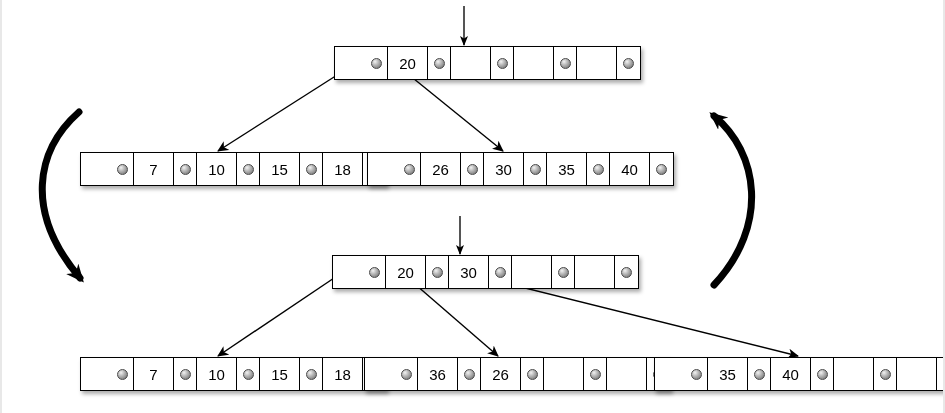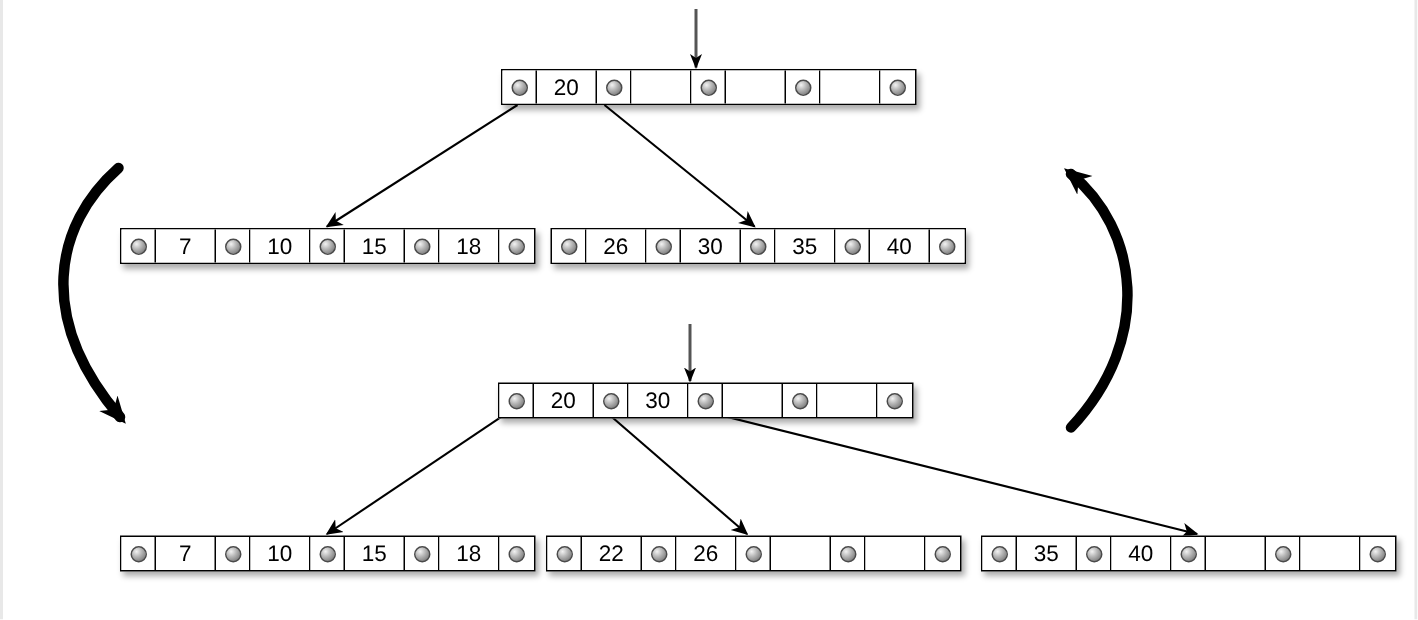--- a/index.html
+++ b/index.html
@@ -25,23 +25,24 @@
     width: 945px;
     height: 413px;
     pointer-events: none;
   }
   .node {
     position: absolute;
     display: flex;
     background: #ffffff;
     border: 1.5px solid #000000;
     box-sizing: border-box;
-    height: 24px;
+    height: 34px;
     box-shadow: 2px 3px 4px rgba(0,0,0,0.33);
     z-index: 5;
+    padding-left: 30px;
   }
   .cell {
     box-sizing: border-box;
     border-right: 1.5px solid #000000;
     display: flex;
     align-items: center;
     justify-content: center;
     height: 100%;
     background: #ffffff;
   }
@@ -195,21 +196,21 @@
         </div>
         <div class="cell val">18</div>
         <div class="cell ptr">
           <span class="dot"></span>
         </div>
       </div>
       <div class="node" style="left: 362px; top: 357px;">
         <div class="cell ptr">
           <span class="dot"></span>
         </div>
-        <div class="cell val">22</div>
+        <div class="cell val">36</div>
         <div class="cell ptr">
           <span class="dot"></span>
         </div>
         <div class="cell val">26</div>
         <div class="cell ptr">
           <span class="dot"></span>
         </div>
         <div class="cell val"></div>
         <div class="cell ptr">
           <span class="dot"></span>

